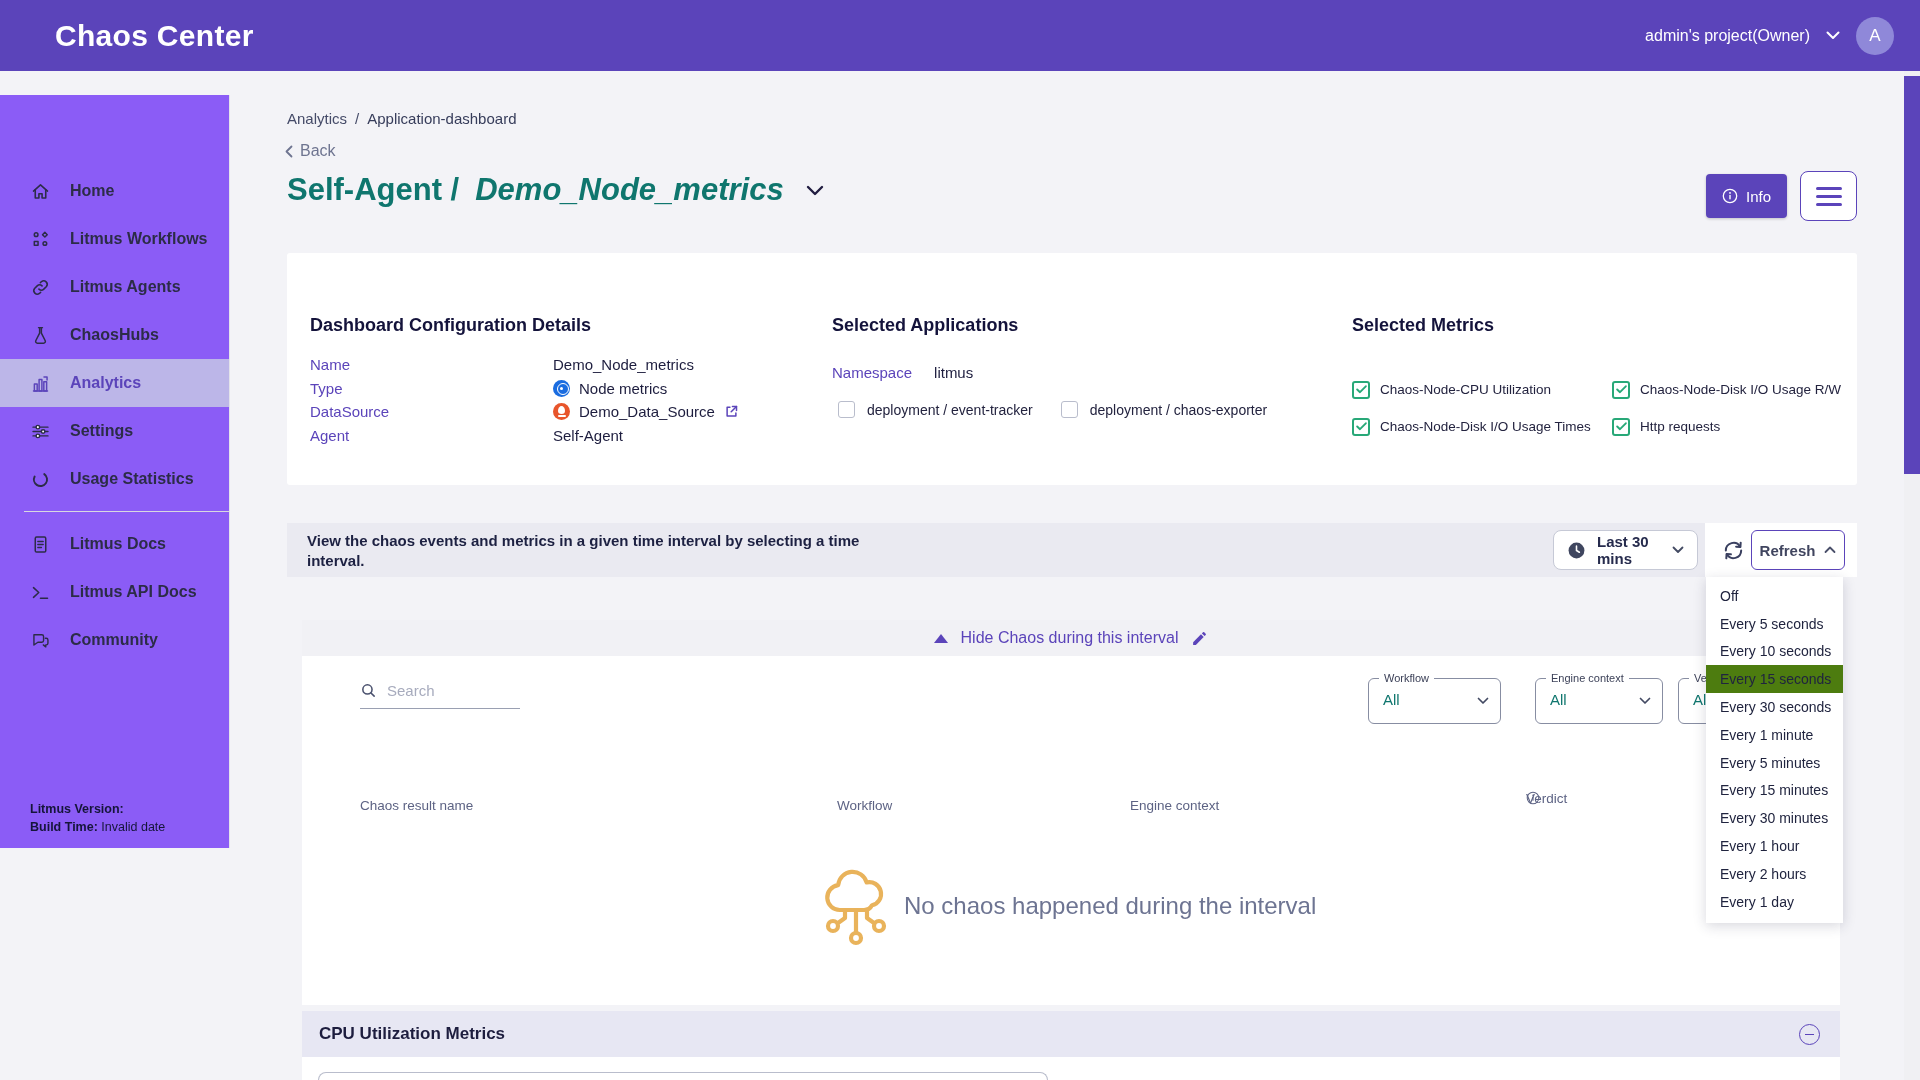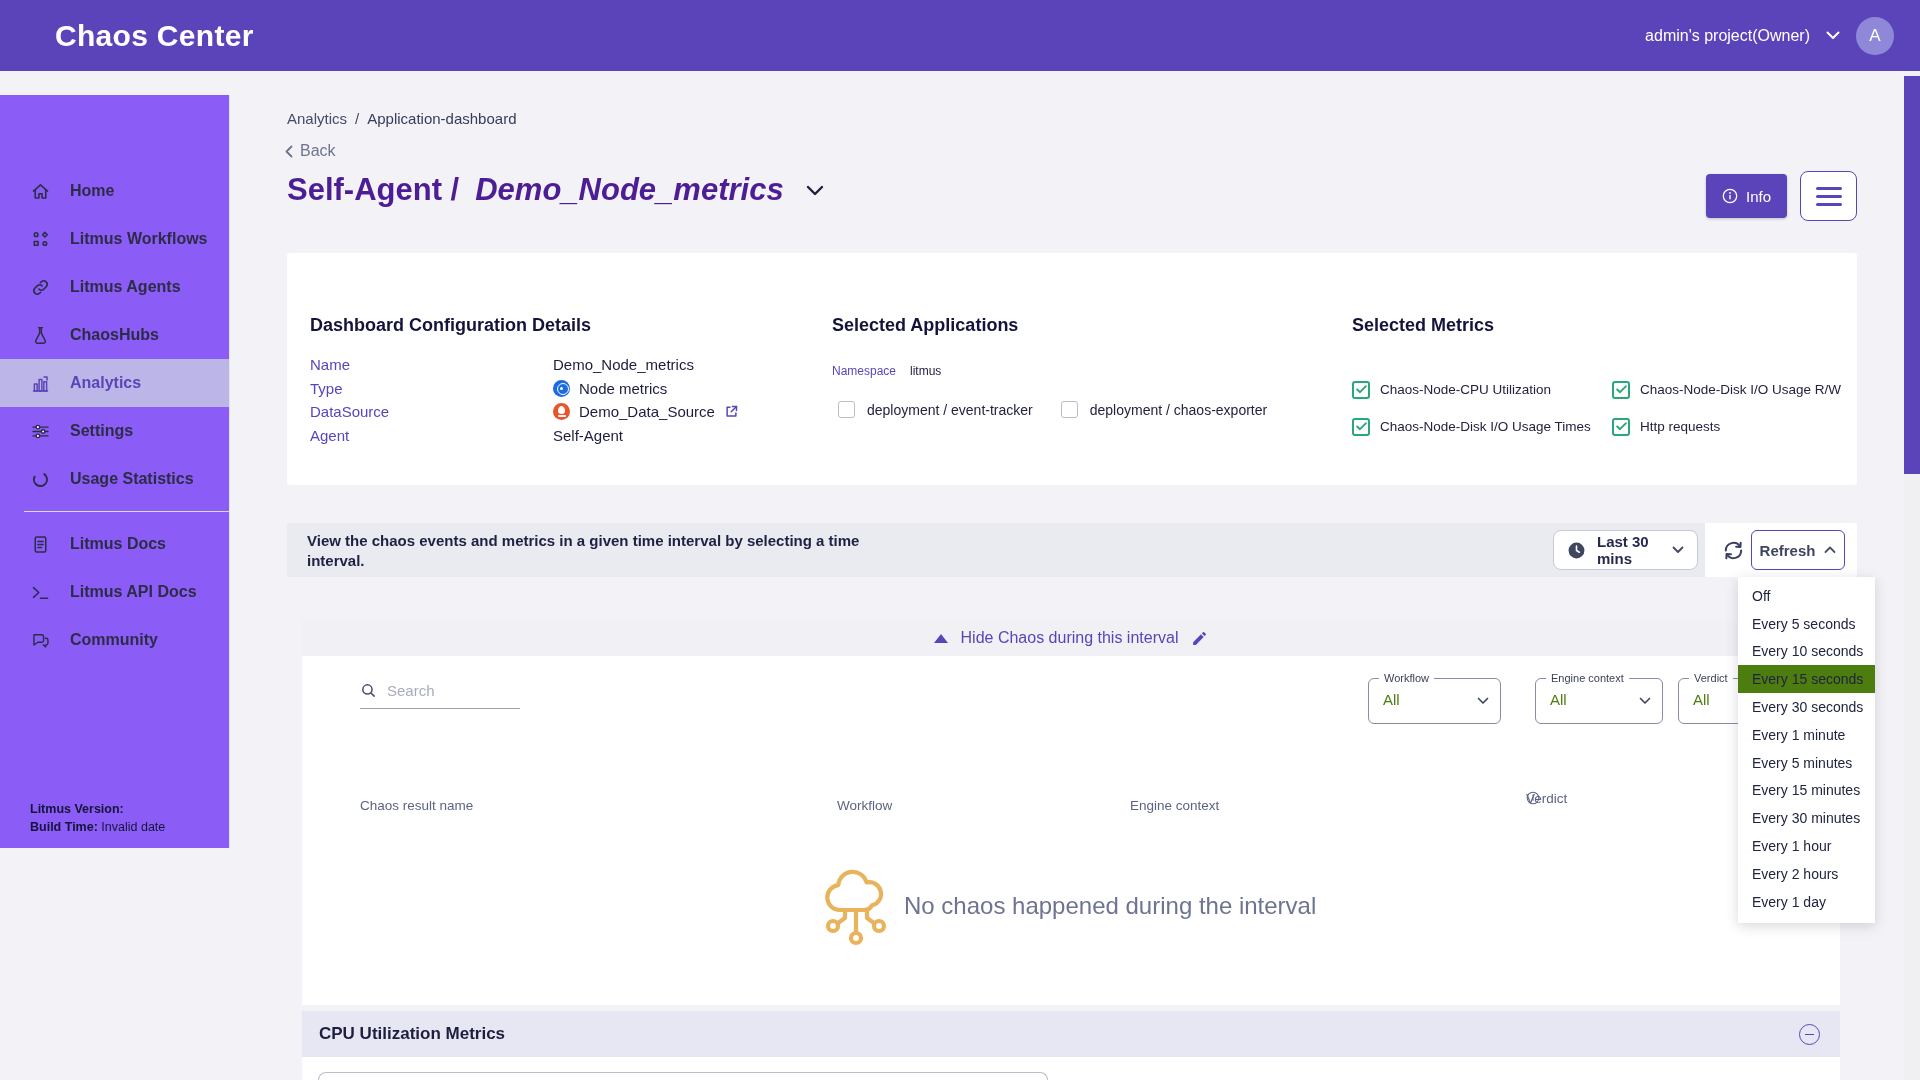--- a/index.html
+++ b/index.html
@@ -23,21 +23,21 @@
   .nav-item.active { background:#bcb6e8; color:#5b44ba; }
   .nav-item.active .nicon { color:#5b44ba; }
   .nav-divider { height:1px; background:#d8d8e0; margin:8px 0 8px 24px; }
   .version-box { position:absolute; left:30px; bottom:12px; font-size:12.5px; color:#15153a; line-height:1.4; }
   .version-box b { font-weight:bold; }
 
   
   .breadcrumb { position:absolute; left:287px; top:110px; font-size:15px; color:#454b68; display:flex; gap:8px; }
   .breadcrumb .crumb-current { color:#363c5a; }
   .back-link { position:absolute; left:285px; top:142px; font-size:16px; color:#6e7490; display:flex; align-items:center; gap:7px; cursor:pointer; }
-  .page-title { position:absolute; left:287px; top:172px; font-size:31px; color:#4c1d95; display:flex; align-items:center; gap:16px; }
+  .page-title { position:absolute; left:287px; top:172px; font-size:31px; color:#0f766e; display:flex; align-items:center; gap:16px; }
   .page-title .t-bold { font-weight:bold; }
   .page-title .t-italic { font-style:italic; font-weight:600; }
   .title-chevron { margin-left:6px; cursor:pointer; display:flex; }
 
   .info-btn { position:absolute; left:1706px; top:174px; width:81px; height:44px; background:#5b44ba; border-radius:4px; color:#fff; font-size:15px; display:flex; align-items:center; justify-content:center; gap:8px; cursor:pointer; box-shadow:0 1px 3px rgba(0,0,0,.2); }
   .menu-btn { position:absolute; left:1800px; top:171px; width:57px; height:50px; background:#fff; border:1.5px solid #5b44ba; border-radius:8px; display:flex; flex-direction:column; align-items:center; justify-content:center; gap:5px; cursor:pointer; }
   .menu-btn .bar { width:26px; height:3px; background:#5b44ba; border-radius:2px; }
 
   
   .card1 { position:absolute; left:287px; top:253px; width:1570px; height:232px; background:#fff; border-radius:3px; }
@@ -63,35 +63,35 @@
   
   .interval-bar { position:absolute; left:287px; top:523px; width:1570px; height:54px; background:#eaeaf1;font-weight:bold; }
   .interval-desc { position:absolute; left:20px; top:8px; width:575px; font-size:15px; line-height:20px; color:#1d2142; }
   .time-select { position:absolute; left:1266px; top:7px; width:145px; height:40px; background:#fff; border:1px solid #c6c9d6; border-radius:8px; display:flex; align-items:center; padding:0 13px; gap:11px; cursor:pointer; }
   .time-select .tlabel { font-size:15px; color:#262b4d; flex:1; }
   .refresh-patch { position:absolute; left:1418px; top:0; width:152px; height:54px; background:#fff; display:flex; align-items:center; }
   .refresh-icon-btn { margin-left:13px; width:30px; height:30px; display:flex; align-items:center; justify-content:center; cursor:pointer; color:#3a4060; }
   .refresh-btn { position:absolute; left:46px; top:7px; width:94px; height:40px; background:#fff; border:1.5px solid #5b44ba; border-radius:6px; display:flex; align-items:center; justify-content:center; gap:9px; font-size:15px; color:#40455f; cursor:pointer; }
 
   
-  .refresh-menu { position:absolute; left:1706px; top:577px; width:137px; background:#fff; box-shadow:0 3px 12px rgba(40,40,70,.18); padding:5px 0 7px 0; z-index:40;margin-left:32px; }
+  .refresh-menu { position:absolute; left:1706px; top:577px; width:137px; background:#fff; box-shadow:0 3px 12px rgba(40,40,70,.18); padding:5px 0 7px 0; z-index:40; }
   .menu-item { height:27.8px; display:flex; align-items:center; padding-left:14px; font-size:14px; color:#20243f; cursor:pointer; }
   .menu-item.selected { background:#4d7c0f; }
 
   
   .chaos-card { position:absolute; left:302px; top:620px; width:1538px; height:385px; background:#fff; }
   .hide-bar { height:36px; background:#f1f1f5; display:flex; align-items:center; justify-content:center; gap:13px; cursor:pointer; }
   .tri-up { width:0; height:0; border-left:7px solid transparent; border-right:7px solid transparent; border-bottom:9px solid #5b44ba; }
   .hide-label { font-size:16px; color:#5b44ba; }
   .search-box { position:absolute; left:58px; top:62px; width:160px; border-bottom:1px solid #9aa0b2; display:flex; align-items:center; gap:10px; padding-bottom:9px; color:#4a516e; }
   .search-box input { border:none; outline:none; font-size:15px; color:#2a2f4e; width:120px; font-family:"Liberation Sans",sans-serif; background:transparent; }
   .search-box input::placeholder { color:#a7abbd; }
   .filter-select { position:absolute; top:58px; height:46px; border:1px solid #878da2; border-radius:6px; background:#fff; cursor:pointer; }
   .filter-select .flabel { position:absolute; top:-7px; left:10px; background:#fff; padding:0 5px; font-size:11px; color:#3c4158; }
-  .filter-select .fvalue { position:absolute; left:14px; top:12px; font-size:15px; color:#4d7c0f;text-align:center; }
+  .filter-select .fvalue { position:absolute; left:14px; top:12px; font-size:15px; color:#0f766e;text-align:center; }
   .filter-select .fchev { position:absolute; right:11px; top:18px; }
   .f-workflow { left:1066px; width:133px; }
   .f-engine { left:1233px; width:128px; }
   .f-verdict { left:1376px; width:130px; }
   .thead { position:absolute; top:178px; left:0; width:100%; font-size:13.5px; color:#5d6384; }
   .thead span { position:absolute; white-space:nowrap; display:flex; align-items:center; gap:6px; }
   .th1 { left:58px; } .th2 { left:535px; } .th3 { left:828px; } .th4 { left:1224px; }
   .empty-cloud { position:absolute; left:516px; top:238px; }
   .empty-text { position:absolute; left:602px; top:272px; font-size:24px; color:#6d7492; }
 
@@ -310,21 +310,21 @@
             </span>
         </span>
       </div>
       <div class="cfg-row">
         <span class="cfg-label">Agent</span>
         <span class="cfg-value">Self-Agent</span>
       </div>
     </div>
 
     <div class="col-title" style="left:545px;">Selected Applications</div>
-    <div style="position:absolute; left:545px; top:111px; display:flex; gap:14px; font-size:12px;">
+    <div style="position:absolute; left:545px; top:111px; display:flex; gap:22px; font-size:15px;">
       <span style="color:#5b44ba;">Namespace</span>
       <span style="color:#1d1d3e;">litmus</span>
     </div>
     <div style="position:absolute; left:551px; top:148px; display:flex; gap:28px;">
       <div class="check-item">
         <span class="cb-empty"></span>
         <span>deployment / event-tracker</span>
       </div>
       <div class="check-item">
         <span class="cb-empty"></span>

